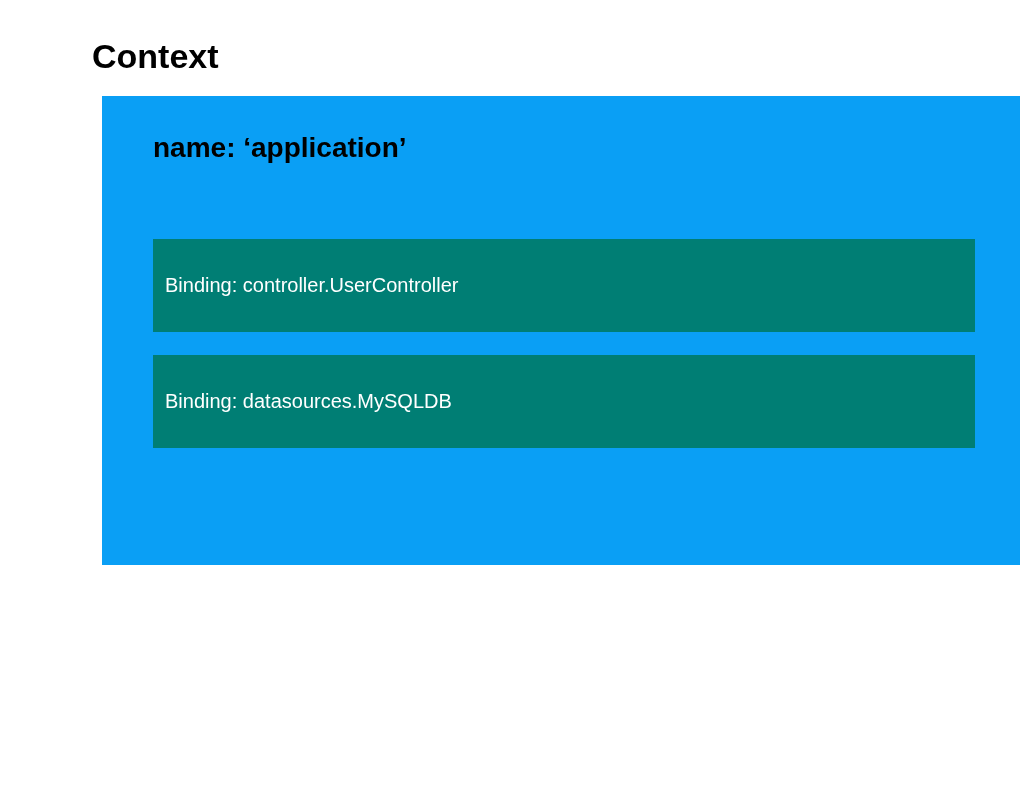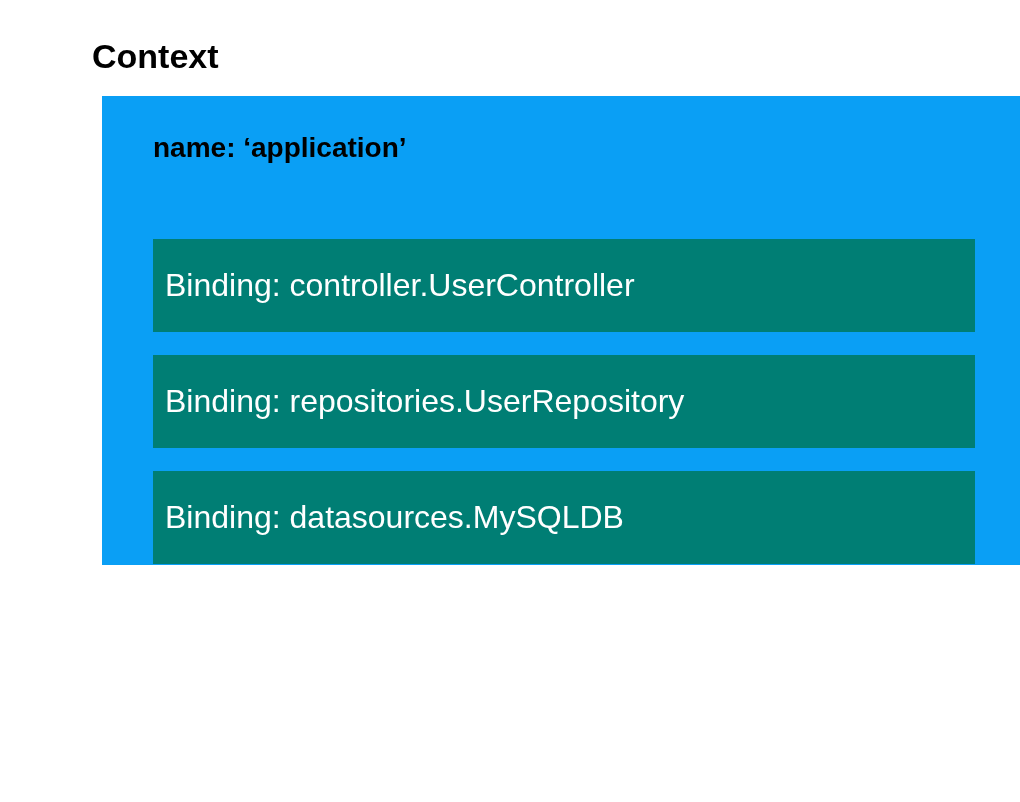--- a/index.html
+++ b/index.html
@@ -56,21 +56,21 @@
     right: 53px;
     top: 143px;
     display: flex;
     flex-direction: column;
     gap: 23px;
   }
   .binding {
     height: 93px;
     background: var(--binding-bg);
     color: var(--binding-fg);
-    font-size: 32px;
+    font-size: 20px;
     font-weight: 400;
     display: flex;
     align-items: center;
     padding-left: 12px;
   }
 </style>
 </head>
 <body>
 
 <div class="canvas">
@@ -81,21 +81,18 @@
 
     <div class="context-meta">
       <div>name: ‘application’</div>
     </div>
 
     <div class="bindings">
       <div class="binding">
         <span>Binding: controller.UserController</span>
       </div>
       <div class="binding">
-        <span>Binding: repositories.UserRepository</span>
-      </div>
-      <div class="binding">
         <span>Binding: datasources.MySQLDB</span>
       </div>
     </div>
 
   </div>
 </div>
 
 </body></html>

